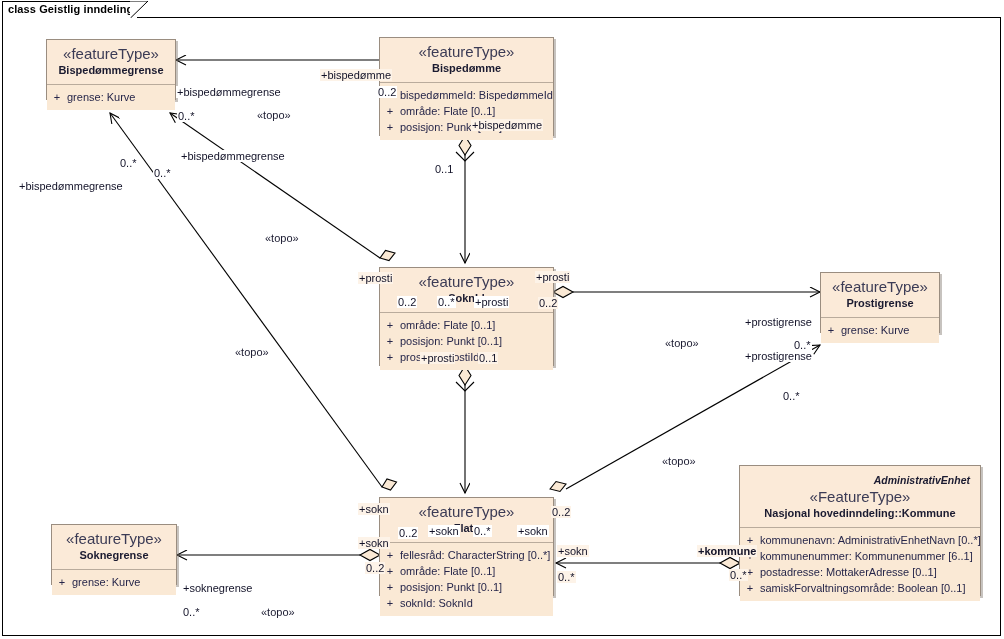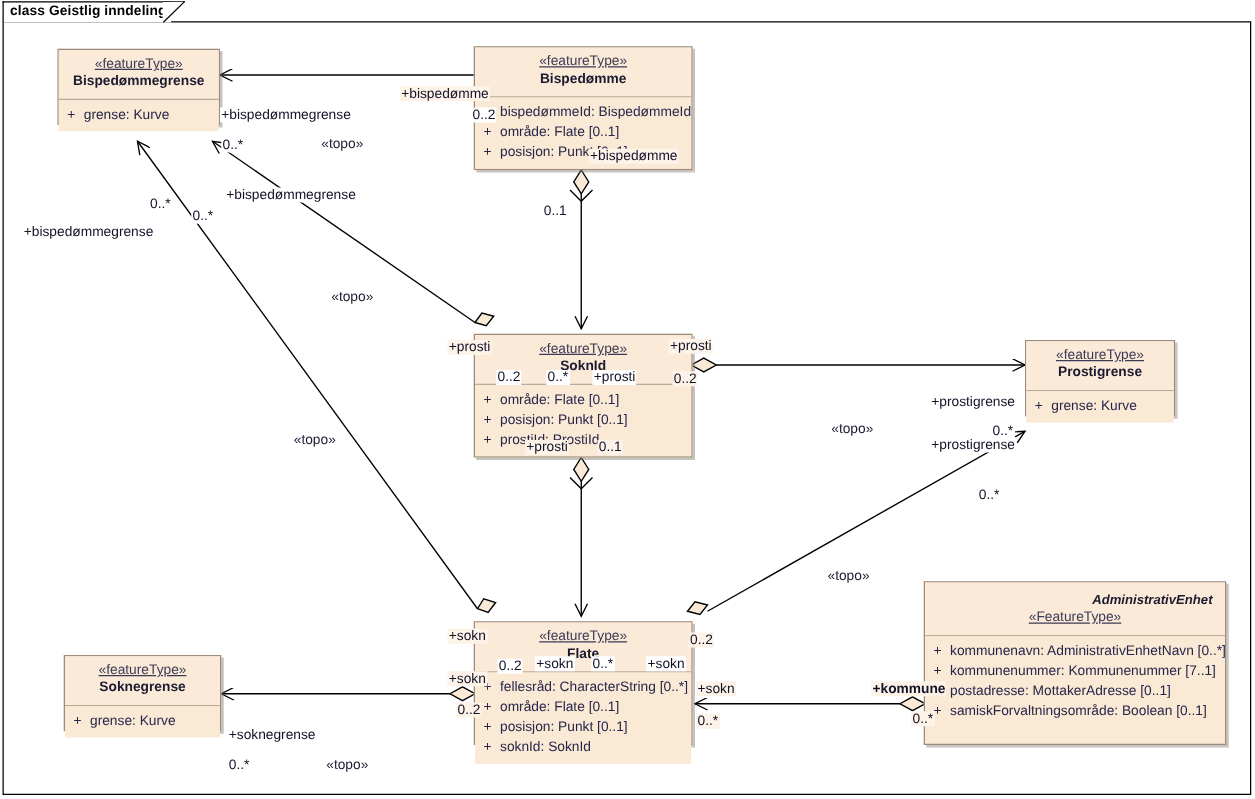--- a/index.html
+++ b/index.html
@@ -69,24 +69,23 @@
     z-index: 3;
   }
   .cls .hdr {
     background: #fbead8;
     border-bottom: 1px solid #b9ab9c;
     text-align: center;
     padding: 5px 4px 6px 4px;
     line-height: 1.25;
   }
   .cls .stereo {
-    font-size: 11px;
+    font-size: 15px;
     color: #3b3b55;
     display: block;
-    text-decoration: underline;
   }
   .cls .cname {
     font-size: 11px;
     font-weight: bold;
     color: #1a1a30;
     display: block;
   }
   .cls .parent-ref {
     display: block;
     text-align: right;
@@ -312,29 +311,30 @@
         <span class="vis">+</span>
         <span class="txt">grense: Kurve</span>
       </div>
     </div>
   </div>
 
   <div class="cls" style="left:739px; top:465px; width:242px; height:131px;">
     <div class="hdr">
       <span class="parent-ref">AdministrativEnhet</span>
       <span class="stereo">«FeatureType»</span>
+      <span class="cname">Nasjonal hovedinndeling::Kommune</span>
     </div>
     <div class="attrs">
       <div class="attr">
         <span class="vis">+</span>
         <span class="txt">kommunenavn: AdministrativEnhetNavn [0..*]</span>
       </div>
       <div class="attr">
         <span class="vis">+</span>
-        <span class="txt">kommunenummer: Kommunenummer [7..1]</span>
+        <span class="txt">kommunenummer: Kommunenummer [6..1]</span>
       </div>
       <div class="attr">
         <span class="vis">+</span>
         <span class="txt">postadresse: MottakerAdresse [0..1]</span>
       </div>
       <div class="attr">
         <span class="vis">+</span>
         <span class="txt">samiskForvaltningsområde: Boolean [0..1]</span>
       </div>
     </div>

